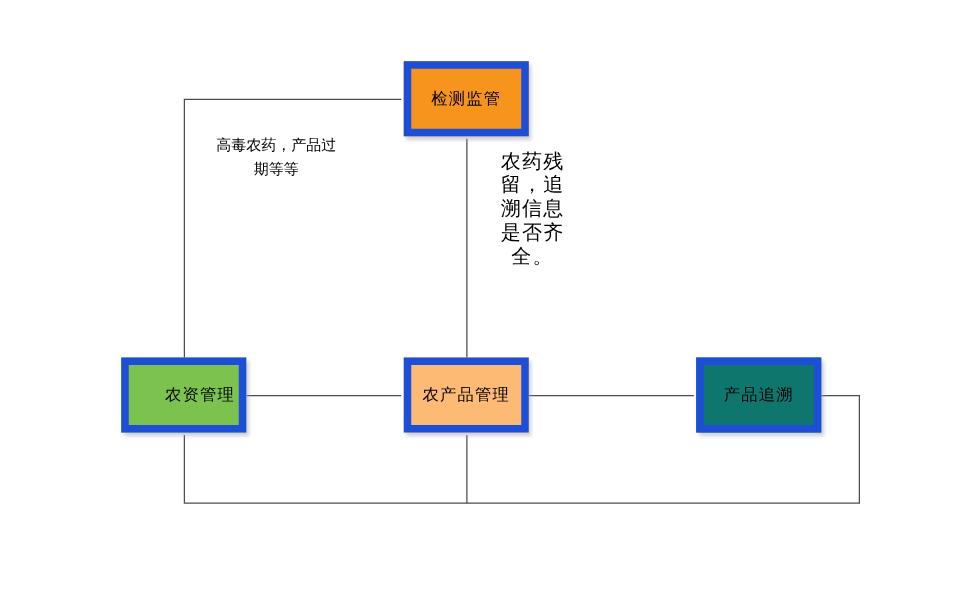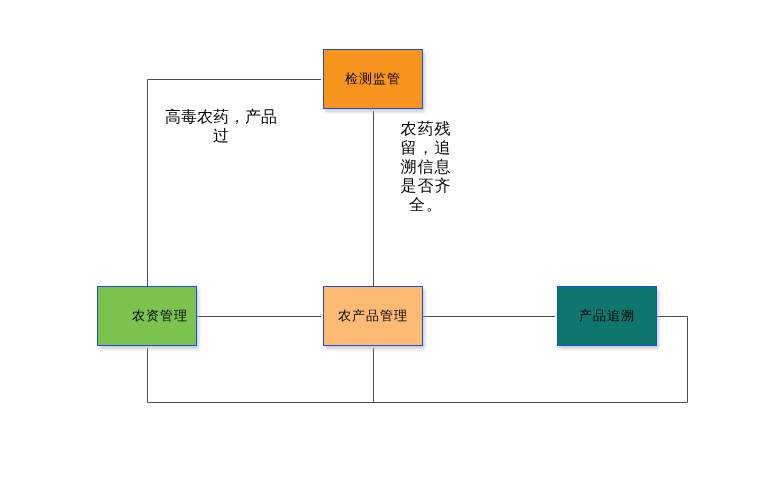--- a/index.html
+++ b/index.html
@@ -23,21 +23,21 @@
     height: 493px;
   }
   #connector-layer path {
     fill: none;
     stroke-width: 1px;
   }
   .node {
     position: absolute;
     width: 100px;
     height: 60px;
-    border: 1px solid #1d4ed8;
+    border: 6px solid #1d4ed8;
     box-sizing: border-box;
     display: flex;
     align-items: center;
     justify-content: center;
     box-shadow: 2px 3px 3px rgba(160, 170, 180, 0.55);
   }
   .node-label {
     font-size: 13px;
     letter-spacing: 1px;
     color: #000000;
@@ -52,21 +52,21 @@
     position: absolute;
     color: #000000;
     text-align: center;
     line-height: 19px;
   }
   .annotation span { display: block; }
   #annotation-materials-inspection {
     left: 160px;
     top: 107px;
     width: 122px;
-    font-size: 16px;
+    font-size: 12px;
   }
   #annotation-products-inspection {
     left: 396px;
     top: 119px;
     width: 60px;
     font-size: 16px;
     letter-spacing: 1px;
   }
 </style>
 </head>
@@ -101,20 +101,21 @@
   <div class="node" id="node-products" style="background-color: #fdba74;">
     <span class="node-label">农产品管理</span>
   </div>
 
   <div class="node" id="node-traceability" style="background-color: #0f766e;">
     <span class="node-label">产品追溯</span>
   </div>
 
   <div class="annotation" id="annotation-materials-inspection">
     <span>高毒农药，产品过</span>
+    <span>期等等</span>
   </div>
 
   <div class="annotation" id="annotation-products-inspection">
     <span>农药残</span>
     <span>留，追</span>
     <span>溯信息</span>
     <span>是否齐</span>
     <span>全。</span>
   </div>
 

